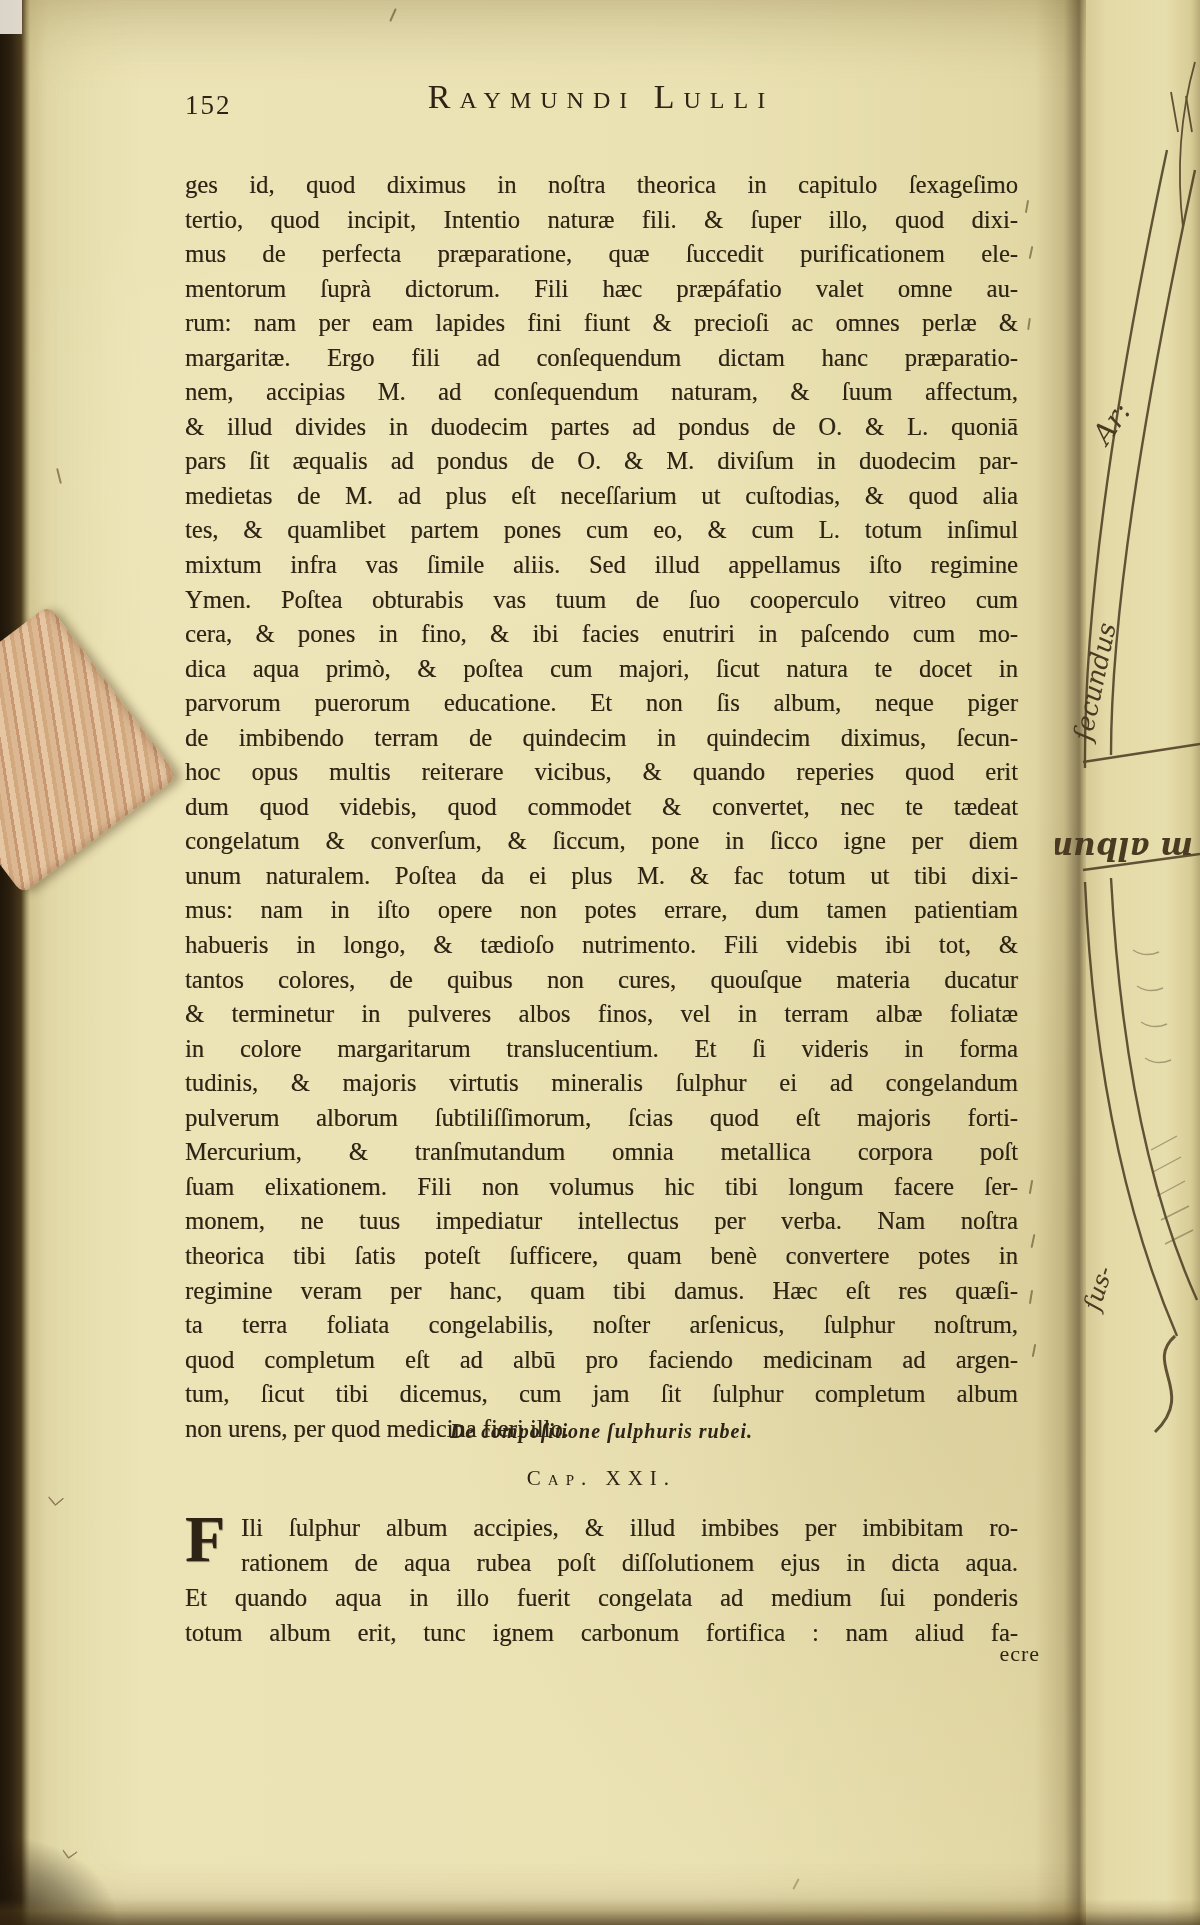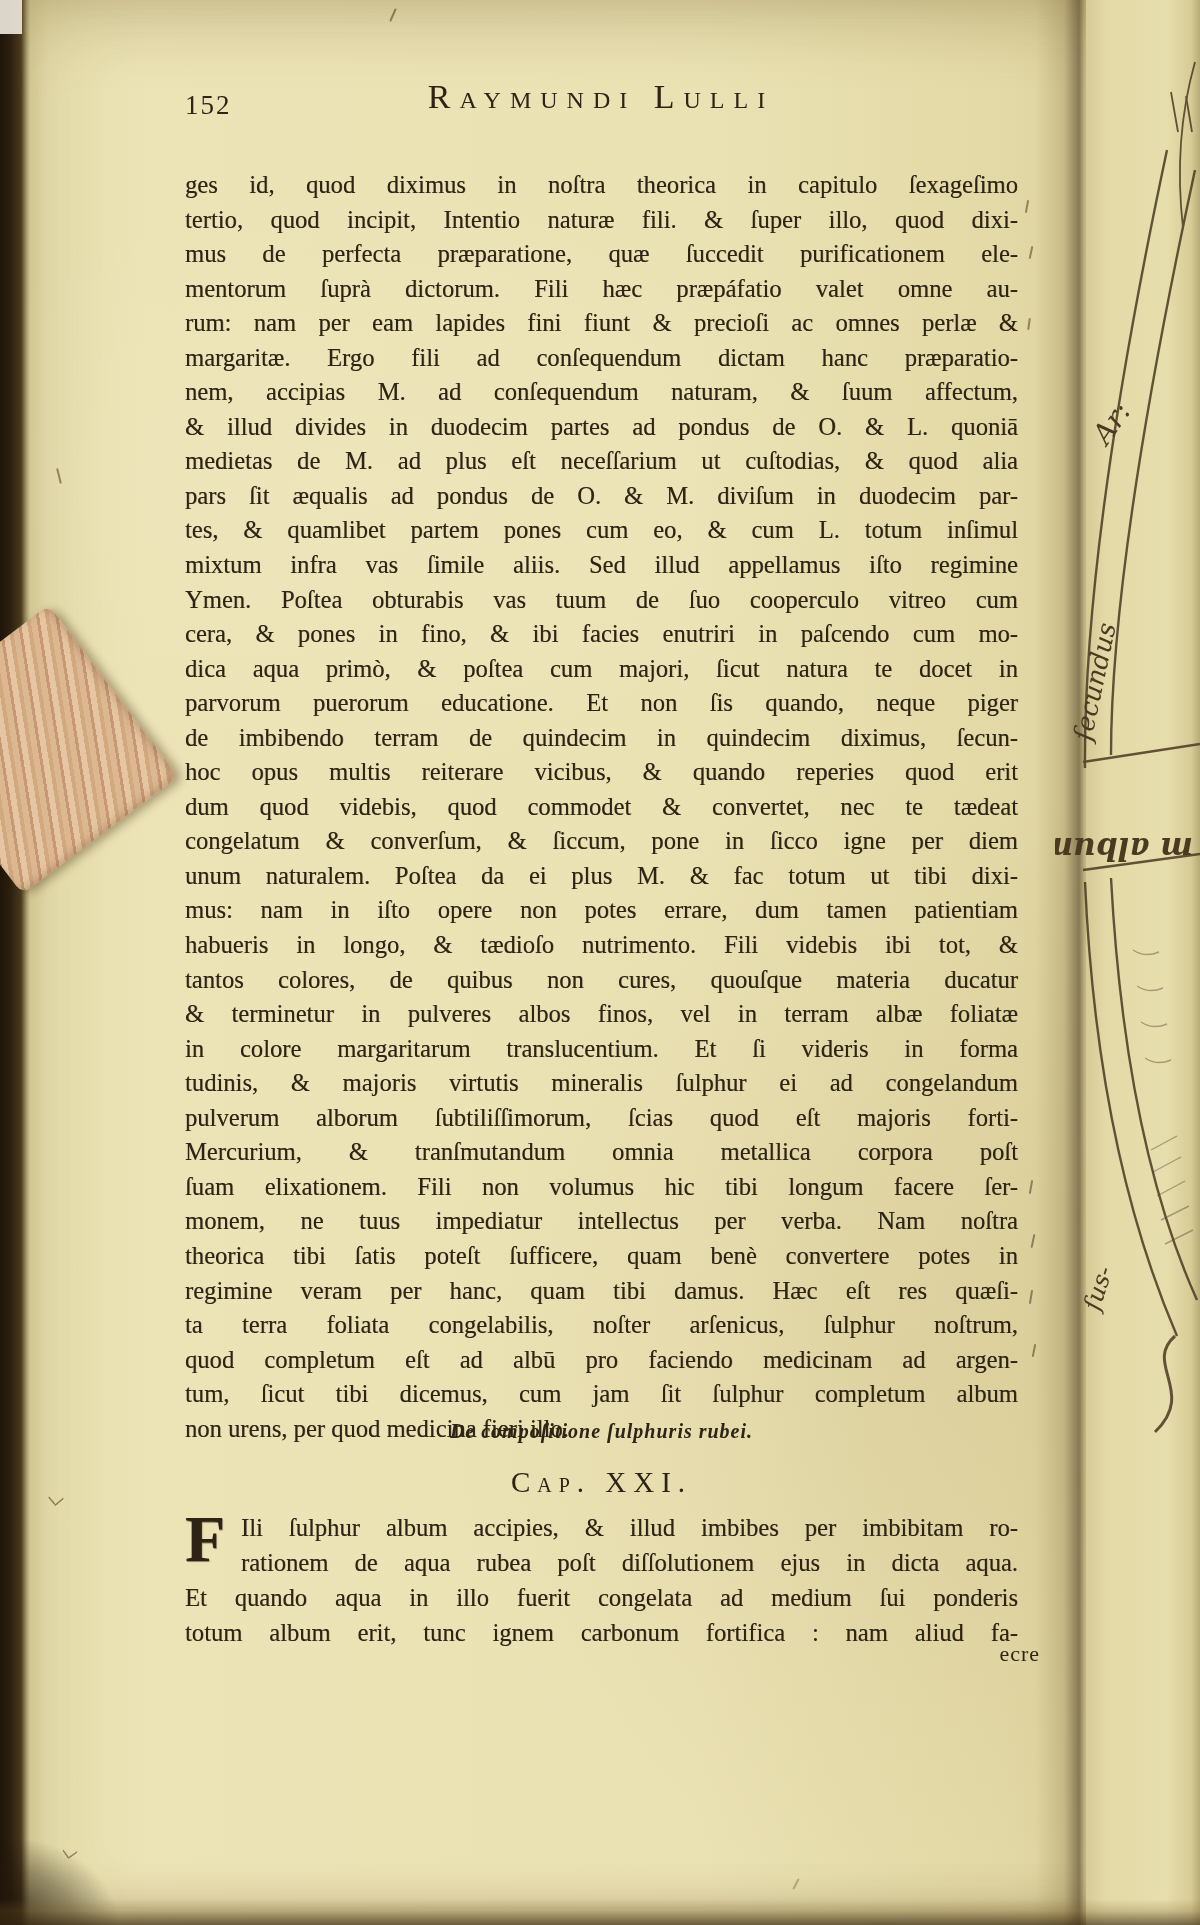--- a/index.html
+++ b/index.html
@@ -32,21 +32,21 @@
   .runtitle{position:absolute;left:0;top:0;width:100%;text-align:center;
     font-variant:small-caps;font-size:34px;letter-spacing:9px;}
   .p1{position:absolute;left:185px;top:120px;width:833px;margin-top:48px;}
   .line{height:34.55px;line-height:34.55px;font-size:24.6px;
     text-align:justify;text-align-last:justify;white-space:nowrap;
     text-shadow:0.4px 0.3px 0.6px rgba(45,35,16,0.45);}
   .p1 .line:last-child{text-align-last:left;}
   .chap-head{position:absolute;left:185px;top:1420px;width:833px;text-align:center;
     font-style:italic;font-size:20px;letter-spacing:1px;font-weight:bold;}
   .cap-head{position:absolute;left:185px;top:1466px;width:833px;text-align:center;
-    font-variant:small-caps;font-size:29px;letter-spacing:7px;}
+    font-variant:small-caps;font-size:21px;letter-spacing:7px;}
   .p2{position:absolute;left:185px;top:1510px;width:833px;}
   .p2 .line{height:35px;line-height:35px;}
   .p2 .line:nth-child(-n+2){padding-left:56px;}
   .dropcap{position:absolute;left:185px;top:1508px;font-size:66px;line-height:62px;
     font-weight:bold;text-shadow:0.6px 0.5px 0.8px rgba(45,35,16,0.5);}
   .catchword{position:absolute;left:840px;top:1641px;width:200px;text-align:right;
     font-size:22px;letter-spacing:1px;color:#2d2415;}
   
   .mark{position:absolute;background:rgba(80,58,28,0.55);border-radius:2px;}
   
@@ -73,28 +73,28 @@
 
     <div class="p1">
         <div class="line">ges id, quod diximus in noſtra theorica in capitulo ſexageſimo</div>
         <div class="line">tertio, quod incipit, Intentio naturæ fili. &amp; ſuper illo, quod dixi-</div>
         <div class="line">mus de perfecta præparatione, quæ ſuccedit purificationem ele-</div>
         <div class="line">mentorum ſuprà dictorum. Fili hæc præpáfatio valet omne au-</div>
         <div class="line">rum: nam per eam lapides fini fiunt &amp; precioſi ac omnes perlæ &amp;</div>
         <div class="line">margaritæ. Ergo fili ad conſequendum dictam hanc præparatio-</div>
         <div class="line">nem, accipias M. ad conſequendum naturam, &amp; ſuum affectum,</div>
         <div class="line">&amp; illud divides in duodecim partes ad pondus de O. &amp; L. quoniā</div>
+        <div class="line">pars ſit æqualis ad pondus de O. &amp; M. diviſum in duodecim par-</div>
         <div class="line">medietas de M. ad plus eſt neceſſarium ut cuſtodias, &amp; quod alia</div>
-        <div class="line">pars ſit æqualis ad pondus de O. &amp; M. diviſum in duodecim par-</div>
         <div class="line">tes, &amp; quamlibet partem pones cum eo, &amp; cum L. totum inſimul</div>
         <div class="line">mixtum infra vas ſimile aliis. Sed illud appellamus iſto regimine</div>
         <div class="line">Ymen. Poſtea obturabis vas tuum de ſuo cooperculo vitreo cum</div>
         <div class="line">cera, &amp; pones in fino, &amp; ibi facies enutriri in paſcendo cum mo-</div>
         <div class="line">dica aqua primò, &amp; poſtea cum majori, ſicut natura te docet in</div>
-        <div class="line">parvorum puerorum educatione. Et non ſis quando, neque piger</div>
+        <div class="line">parvorum puerorum educatione. Et non ſis album, neque piger</div>
         <div class="line">de imbibendo terram de quindecim in quindecim diximus, ſecun-</div>
         <div class="line">hoc opus multis reiterare vicibus, &amp; quando reperies quod erit</div>
         <div class="line">dum quod videbis, quod commodet &amp; convertet, nec te tædeat</div>
         <div class="line">congelatum &amp; converſum, &amp; ſiccum, pone in ſicco igne per diem</div>
         <div class="line">unum naturalem. Poſtea da ei plus M. &amp; fac totum ut tibi dixi-</div>
         <div class="line">mus: nam in iſto opere non potes errare, dum tamen patientiam</div>
         <div class="line">habueris in longo, &amp; tædioſo nutrimento. Fili videbis ibi tot, &amp;</div>
         <div class="line">tantos colores, de quibus non cures, quouſque materia ducatur</div>
         <div class="line">&amp; terminetur in pulveres albos finos, vel in terram albæ foliatæ</div>
         <div class="line">in colore margaritarum translucentium. Et ſi videris in forma</div>

